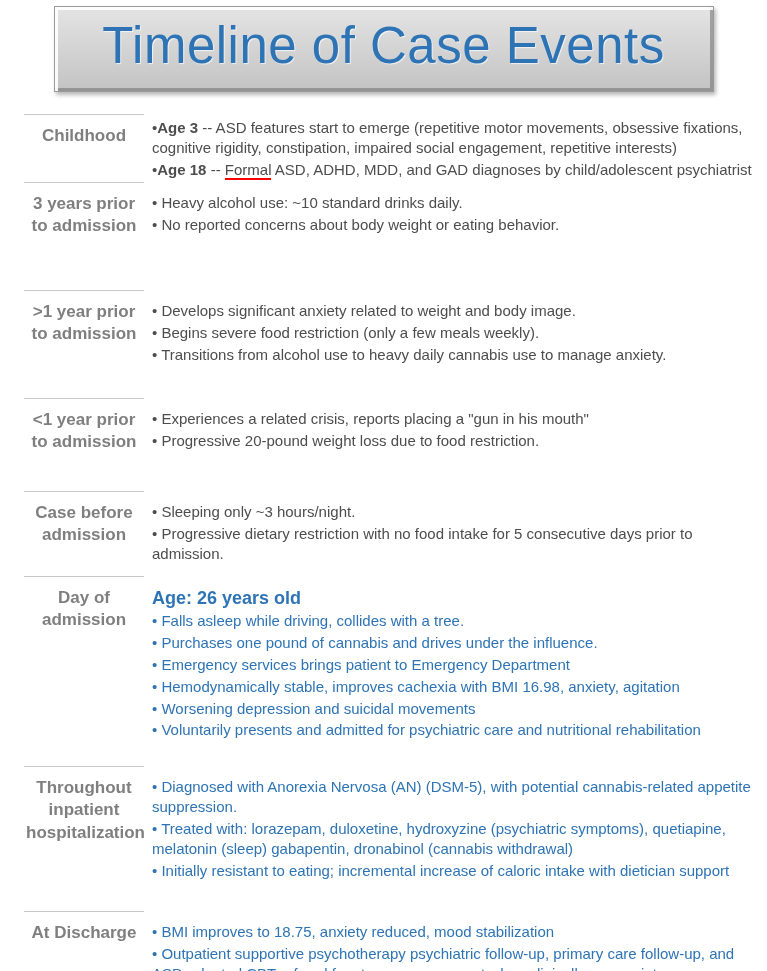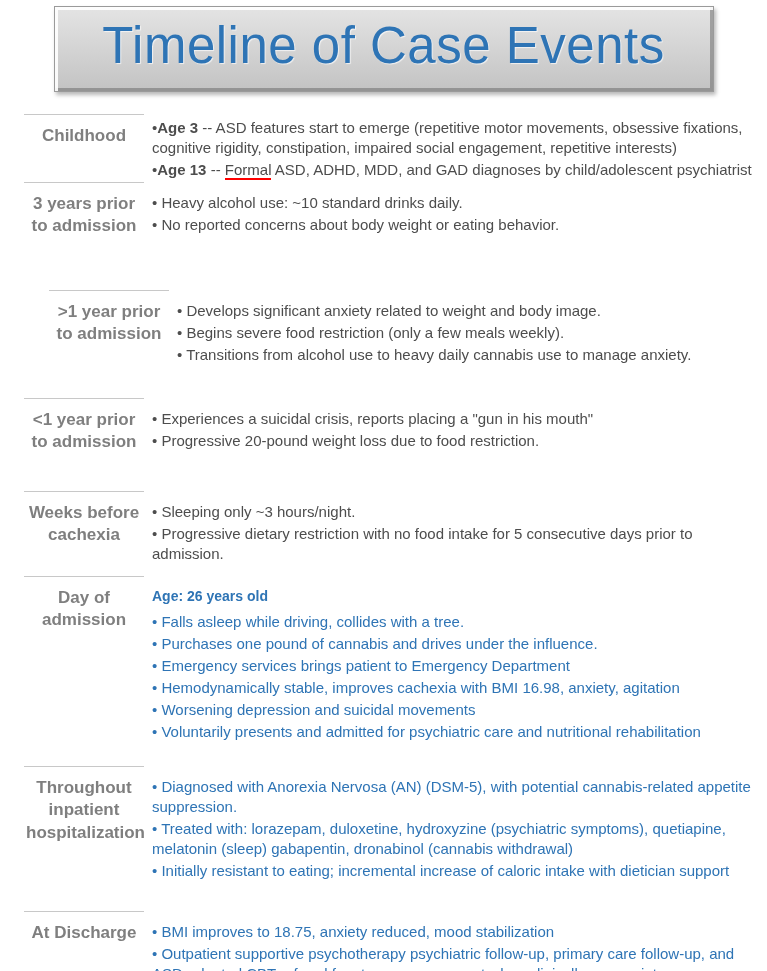--- a/index.html
+++ b/index.html
@@ -47,28 +47,28 @@
     color:var(--label-gray);
     padding:10px 2px 0 2px;
     border-top:1px solid var(--rule-gray);
   }
   .content{
     flex:1;padding:11px 10px 0 8px;
     font-size:15px;line-height:1.33;
   }
   .theme-gray .content{color:var(--body-gray);}
   .theme-blue .content{color:var(--accent);}
-  .content-heading{font-weight:bold;font-size:14px;margin:0 0 7px 0;}
+  .content-heading{font-weight:bold;font-size:18px;margin:0 0 0 0;}
   .item{margin:0 0 2px 0;}
   .b{font-weight:bold;}
   .red-underline{border-bottom:2px solid var(--red);}
   
   .row-0{min-height:64px;}  .row-0 .content{padding-top:4px;}
   .row-1{min-height:108px;}
-  .row-2{min-height:108px;margin-left:25px;}
+  .row-2{min-height:108px;}
   .row-3{min-height:93px;}
   .row-4{min-height:85px;}
   .row-5{min-height:190px;}
   .row-6{min-height:145px;}
   .row-7{min-height:60px;}
 </style>
 </head>
 <body>
 
 <div class="title-wrap">
@@ -76,21 +76,21 @@
     <div class="title-text">Timeline of Case Events</div>
   </div>
 </div>
 
 <div class="rows">
     <div class="row row-0 theme-gray">
       <div class="bar bar-gray"></div>
       <div class="label">Childhood</div>
       <div class="content">
         <div class="item"><span>•</span><span class="b">Age 3</span><span> -- ASD features start to emerge (repetitive motor movements, obsessive fixations, cognitive rigidity, constipation, impaired social engagement, repetitive interests)</span></div>
-        <div class="item"><span>•</span><span class="b">Age 13</span><span> -- </span><span class="red-underline">Formal</span><span> ASD, ADHD, MDD, and GAD diagnoses by child/adolescent psychiatrist</span></div>
+        <div class="item"><span>•</span><span class="b">Age 18</span><span> -- </span><span class="red-underline">Formal</span><span> ASD, ADHD, MDD, and GAD diagnoses by child/adolescent psychiatrist</span></div>
       </div>
     </div>
     <div class="row row-1 theme-gray">
       <div class="bar bar-gray"></div>
       <div class="label">3 years prior to admission</div>
       <div class="content">
         <div class="item"><span>• Heavy alcohol use: ~10 standard drinks daily.</span></div>
         <div class="item"><span>• No reported concerns about body weight or eating behavior.</span></div>
       </div>
     </div>
@@ -100,27 +100,27 @@
       <div class="content">
         <div class="item"><span>• Develops significant anxiety related to weight and body image.</span></div>
         <div class="item"><span>• Begins severe food restriction (only a few meals weekly).</span></div>
         <div class="item"><span>• Transitions from alcohol use to heavy daily cannabis use to manage anxiety.</span></div>
       </div>
     </div>
     <div class="row row-3 theme-gray">
       <div class="bar bar-gray"></div>
       <div class="label">&lt;1 year prior to admission</div>
       <div class="content">
-        <div class="item"><span>• Experiences a suicidal crisis, reports placing a "gun in his mouth"</span></div>
+        <div class="item"><span>• Experiences a related crisis, reports placing a "gun in his mouth"</span></div>
         <div class="item"><span>• Progressive 20-pound weight loss due to food restriction.</span></div>
       </div>
     </div>
     <div class="row row-4 theme-gray">
       <div class="bar bar-gray"></div>
-      <div class="label">Weeks before cachexia</div>
+      <div class="label">Case before admission</div>
       <div class="content">
         <div class="item"><span>• Sleeping only ~3 hours/night.</span></div>
         <div class="item"><span>• Progressive dietary restriction with no food intake for 5 consecutive days prior to admission.</span></div>
       </div>
     </div>
     <div class="row row-5 theme-blue">
       <div class="bar bar-blue"></div>
       <div class="label">Day of admission</div>
       <div class="content">
         <div class="content-heading">Age: 26 years old</div>

